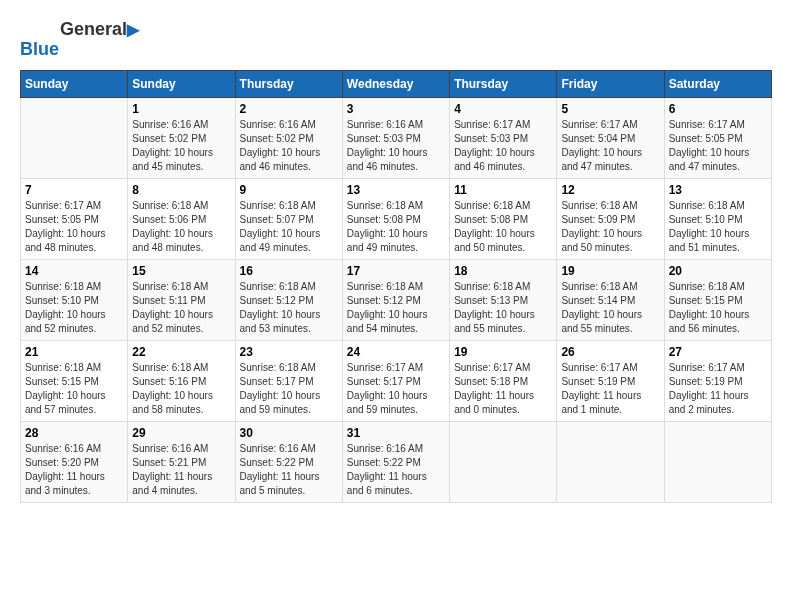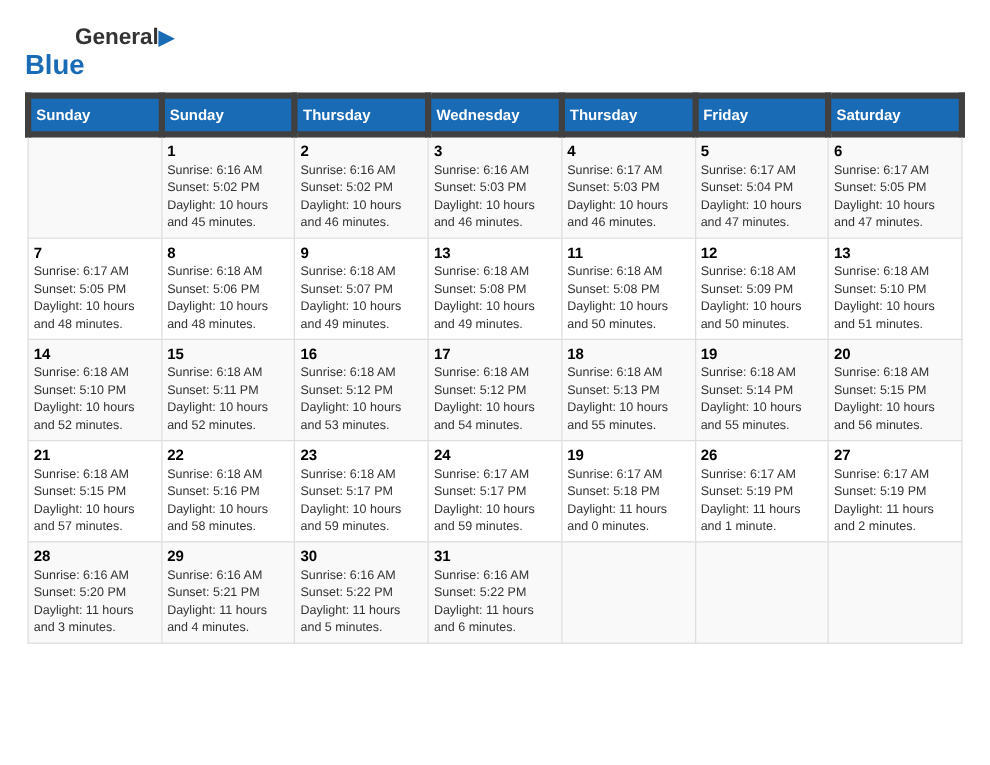--- a/index.html
+++ b/index.html
@@ -40,21 +40,21 @@
     }
     thead tr {
       background-color: #1a6bb5;
       color: white;
     }
     thead th {
       padding: 6px 4px;
       text-align: left;
       font-weight: bold;
       font-size: 12px;
-      border: 5px solid #404040;
+      border: 1px solid #404040;
     }
     tbody td {
       vertical-align: top;
       padding: 4px;
       border: 1px solid #ddd;
       height: 80px;
       width: 14.28%;
     }
     tbody tr:nth-child(odd) {
       background-color: #f9f9f9;
@@ -74,21 +74,21 @@
       color: #333;
     }
   </style>
 </head>
 <body>
 
 <div class="header">
   <div class="logo">
   <div style="display:flex;flex-direction:column;line-height:1.1">
     <span style="font-size:18px;font-weight:bold;color:#333;margin-left:40px;">General<span style="color:#1a6bb5;font-size:16px;">▶</span></span>
-    <span style="font-size:22px;font-weight:bold;color:#1a6bb5;">Blue</span>
+    <span style="font-size:18px;font-weight:bold;color:#1a6bb5;">Blue</span>
   </div>
 </div>
   <div class="title-section">
     <div class="month-title"></div>
     <div class="location"></div>
   </div>
 </div>
 
 <table>
   <thead>

